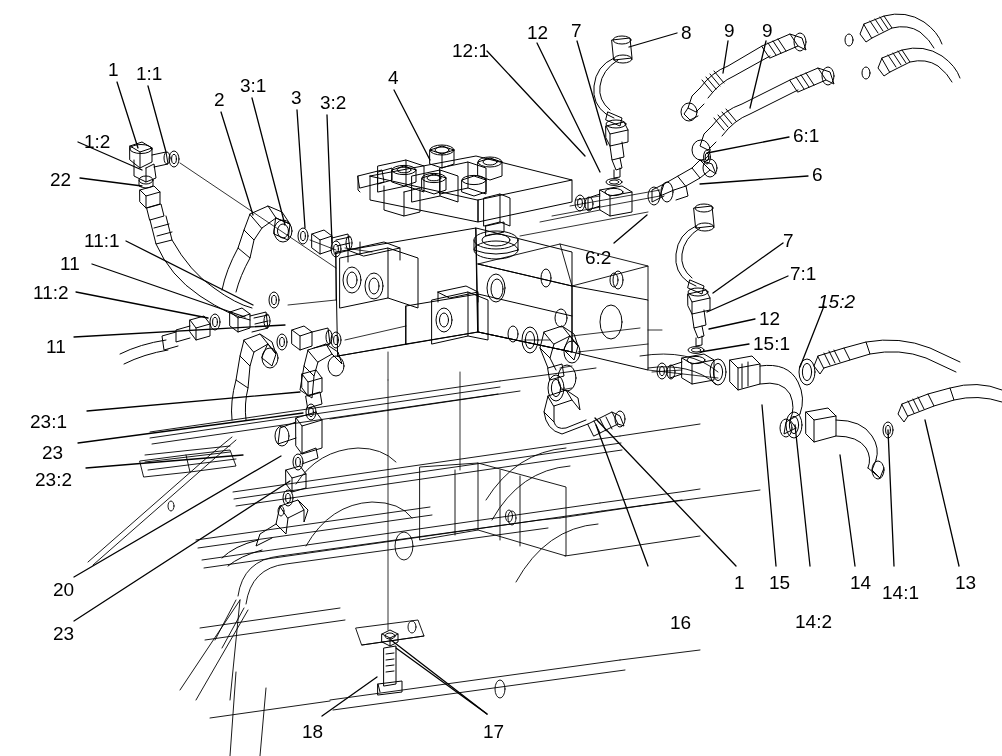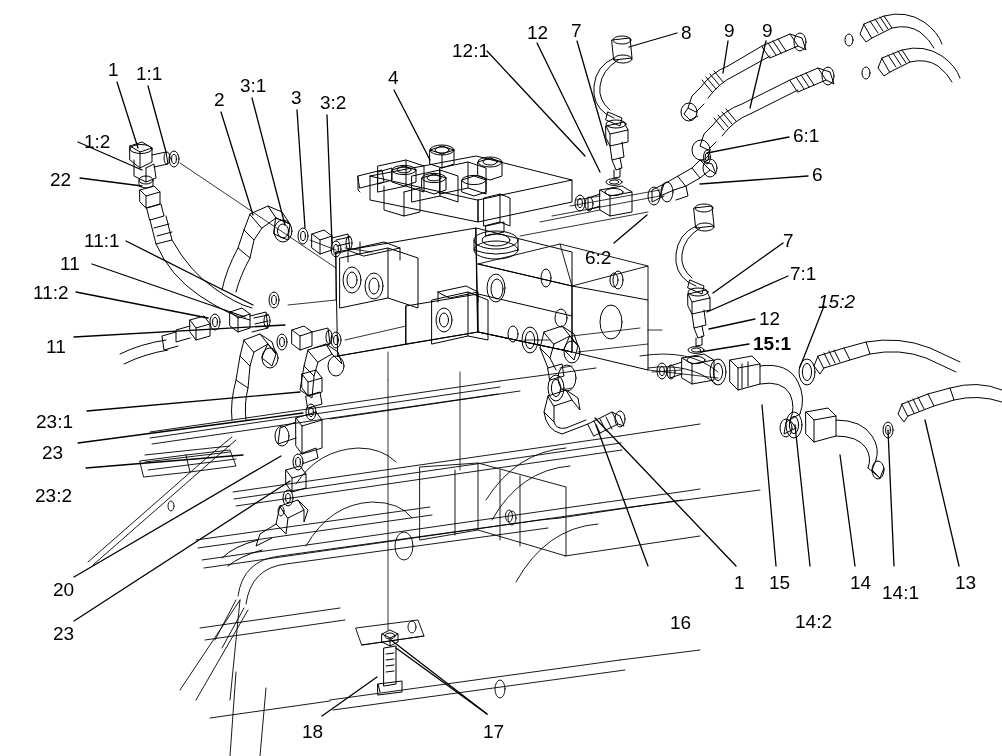--- a/index.html
+++ b/index.html
@@ -690,29 +690,29 @@
       <div class="lbl" style="left: 571px; top: 21px;">7</div>
       <div class="lbl" style="left: 681px; top: 23px;">8</div>
       <div class="lbl" style="left: 724px; top: 21px;">9</div>
       <div class="lbl" style="left: 762px; top: 21px;">9</div>
       <div class="lbl" style="left: 793px; top: 126px;">6:1</div>
       <div class="lbl" style="left: 812px; top: 165px;">6</div>
       <div class="lbl" style="left: 585px; top: 248px;">6:2</div>
       <div class="lbl" style="left: 783px; top: 231px;">7</div>
       <div class="lbl" style="left: 790px; top: 264px;">7:1</div>
       <div class="lbl" style="left: 759px; top: 309px;">12</div>
-      <div class="lbl" style="left: 753px; top: 334px; font-weight: bold;">15:1</div>
+      <div class="lbl" style="left: 753px; top: 334px;">15:1</div>
       <div class="lbl" style="left: 818px; top: 292px; font-style: italic;">15:2</div>
       <div class="lbl" style="left: 84px; top: 231px;">11:1</div>
       <div class="lbl" style="left: 60px; top: 254px;">11</div>
       <div class="lbl" style="left: 33px; top: 283px; text-align: center;">11:2</div>
       <div class="lbl" style="left: 46px; top: 337px;">11</div>
-      <div class="lbl" style="left: 36px; top: 412px;">23:1</div>
+      <div class="lbl" style="left: 30px; top: 412px;">23:1</div>
       <div class="lbl" style="left: 42px; top: 443px;">23</div>
-      <div class="lbl" style="left: 35px; top: 486px;">23:2</div>
+      <div class="lbl" style="left: 35px; top: 470px;">23:2</div>
       <div class="lbl" style="left: 53px; top: 580px;">20</div>
       <div class="lbl" style="left: 53px; top: 624px;">23</div>
       <div class="lbl" style="left: 670px; top: 573px; margin-top: 40px;">16</div>
       <div class="lbl" style="left: 734px; top: 573px;">1</div>
       <div class="lbl" style="left: 769px; top: 573px;">15</div>
       <div class="lbl" style="left: 795px; top: 576px; margin-top: 36px;">14:2</div>
       <div class="lbl" style="left: 850px; top: 573px;">14</div>
       <div class="lbl" style="left: 882px; top: 573px; margin-top: 10px;">14:1</div>
       <div class="lbl" style="left: 955px; top: 573px;">13</div>
       <div class="lbl" style="left: 302px; top: 722px;">18</div>

